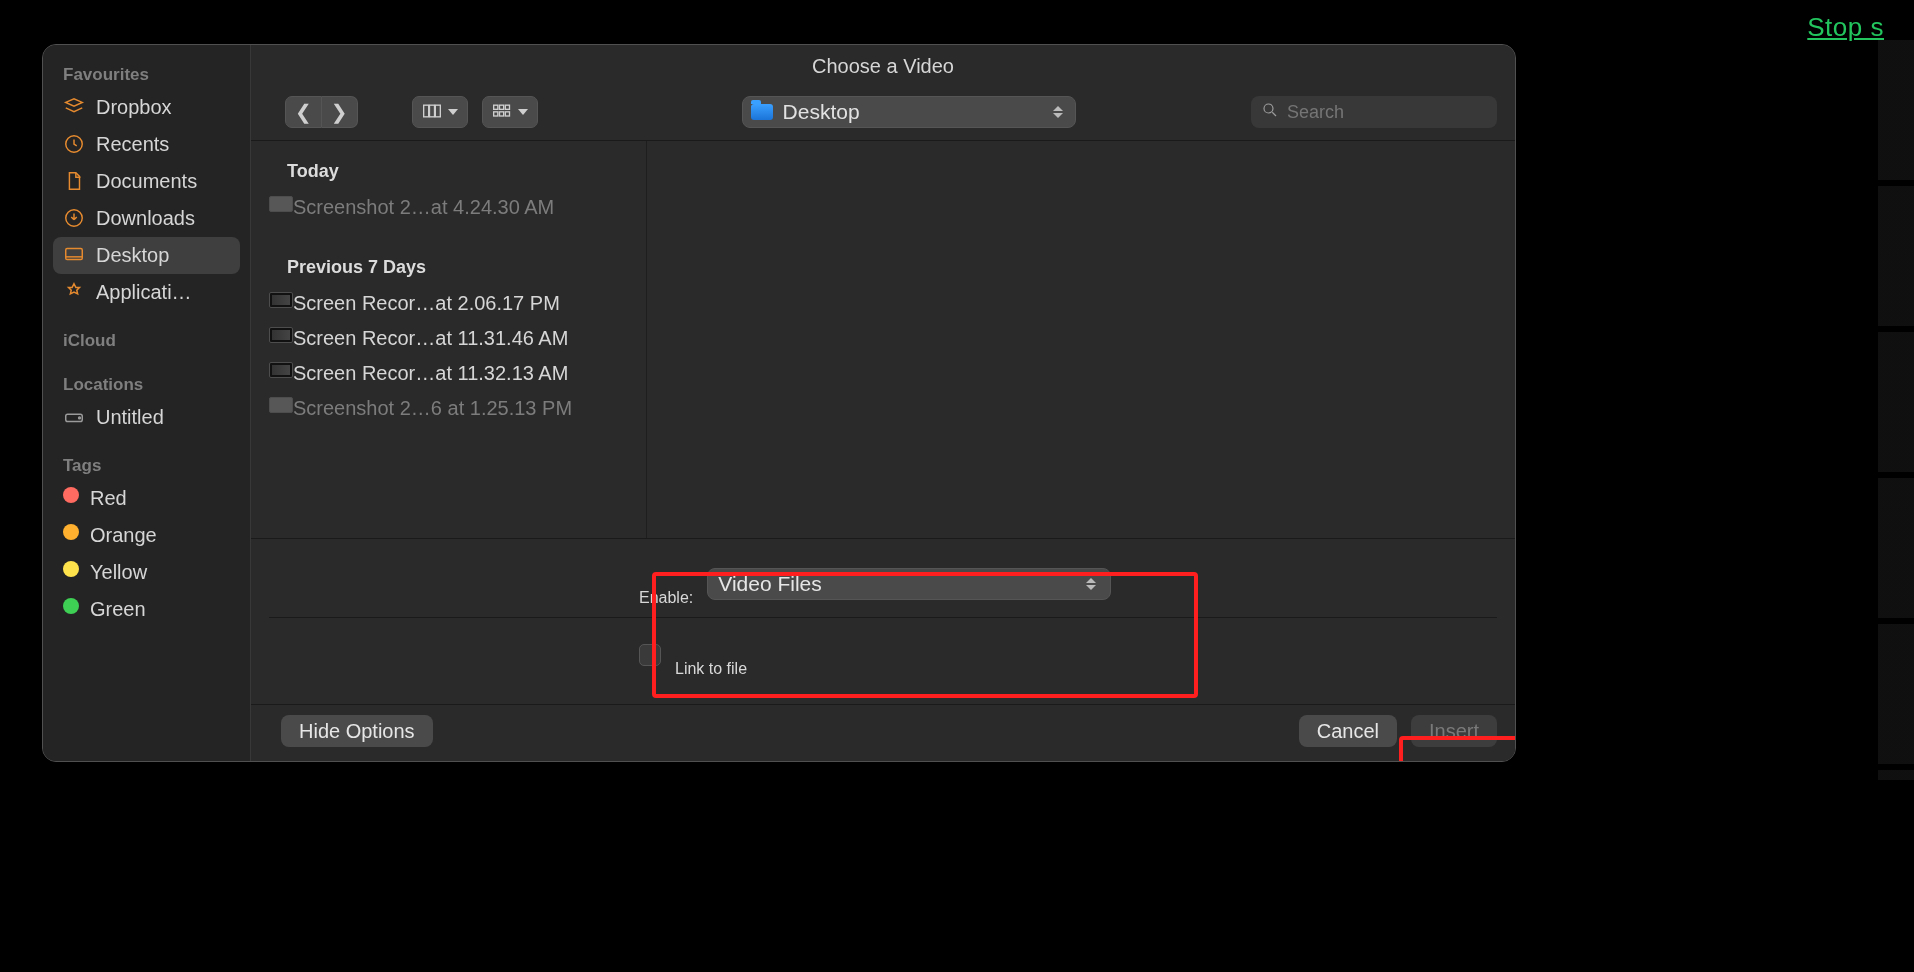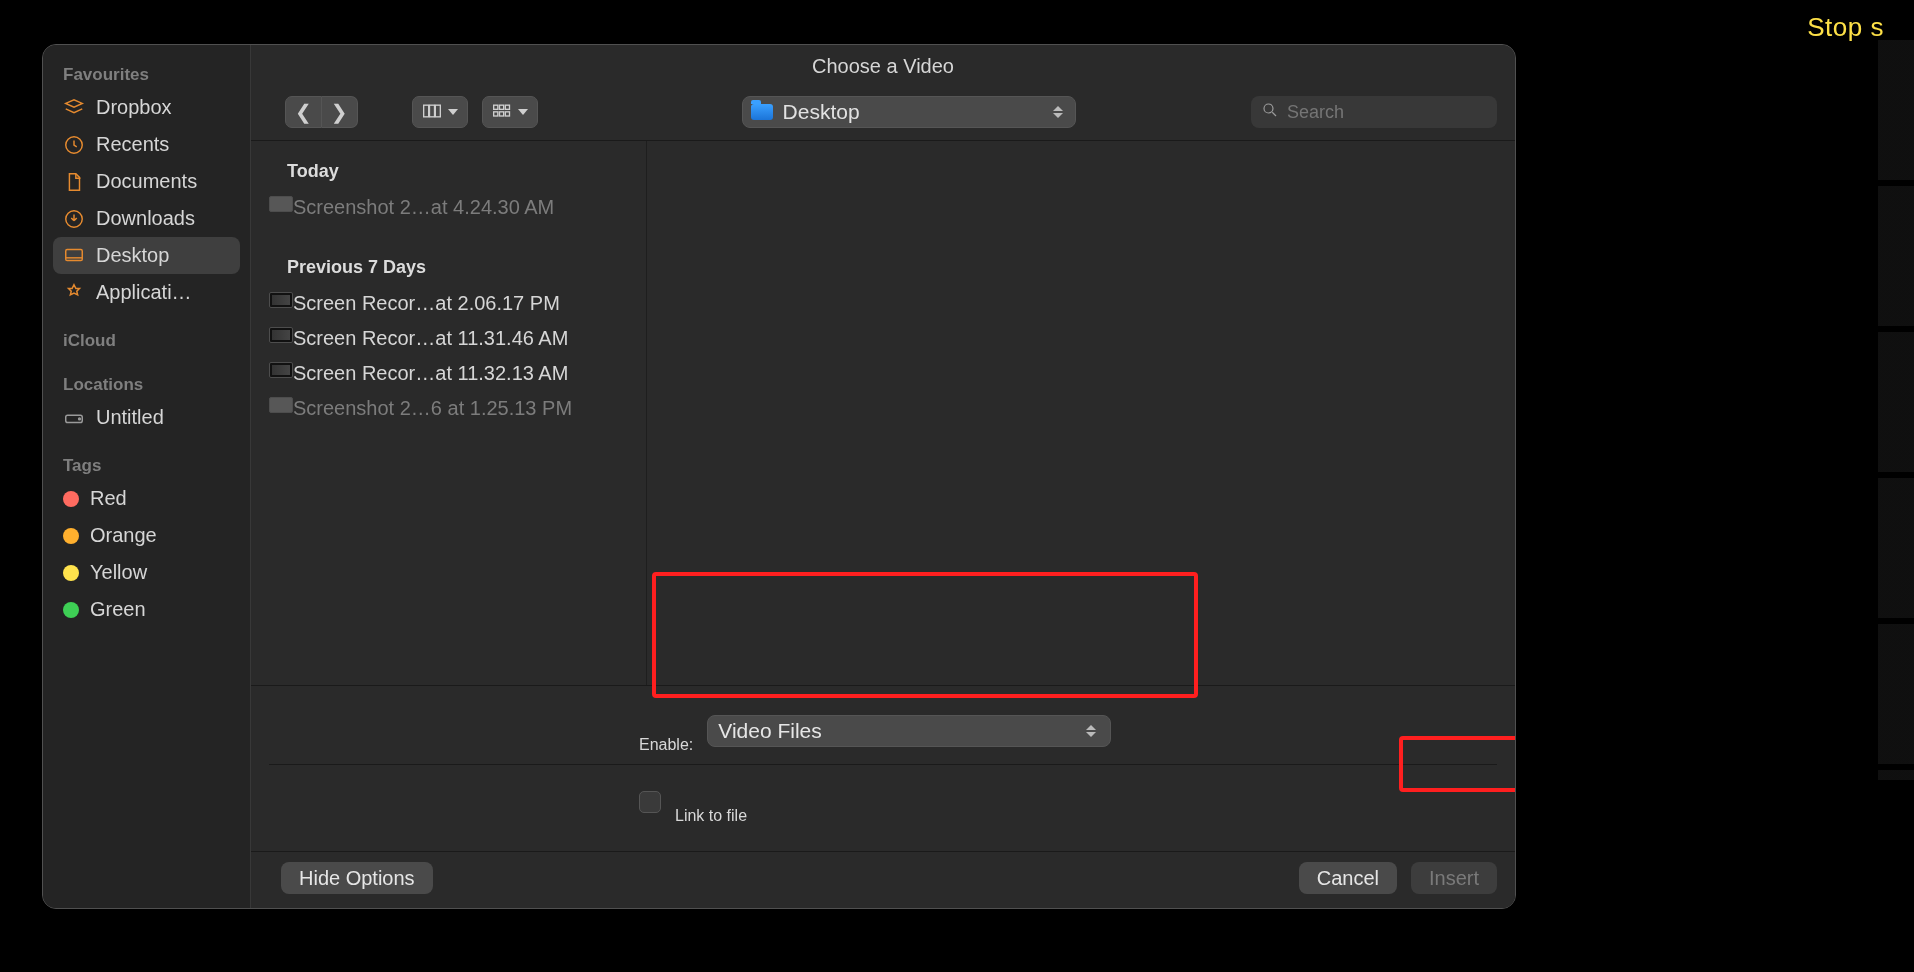--- a/index.html
+++ b/index.html
@@ -8,28 +8,29 @@
     font-family: -apple-system, "Helvetica Neue", Arial, sans-serif;
     width: 1914px; height: 972px;
     position: relative;
     overflow: hidden;
     color: #b8b8b8;
     font-size: 20px;
   }
   .stop-share {
     position: absolute;
     top: 12px; right: 30px;
-    color: #fde047;
+    color: #22c55e;
+    text-decoration: underline;
     font-size: 26px;
     letter-spacing: .5px;
   }
   .dialog {
     position: absolute;
     left: 42px; top: 44px;
-    width: 1474px; height: 865px;
+    width: 1474px; height: 718px;
     background: #2a2a2a;
     border-radius: 14px;
     border: 1px solid #505050;
     display: flex;
     flex-direction: column;
     overflow: hidden;
   }
   .dialog-body { display: flex; flex: 1; min-height: 0; }
   .sidebar {
     width: 208px;
@@ -38,21 +39,21 @@
     padding: 14px 10px 0 10px;
     overflow: hidden;
   }
   .section-label {
     font-size: 17px;
     color: #7f7f7f;
     font-weight: 600;
     padding: 6px 10px 4px 10px;
   }
   .side-item {
-    display: flex; align-items: center;
+    display: flex; align-items: flex-start;
     gap: 11px;
     padding: 7px 10px;
     border-radius: 8px;
     color: #d6d6d6;
     font-size: 20px;
     white-space: nowrap;
     overflow: hidden; text-overflow: ellipsis;
     cursor: default;
   }
   .side-item.selected { background: #3f3f3f; }

